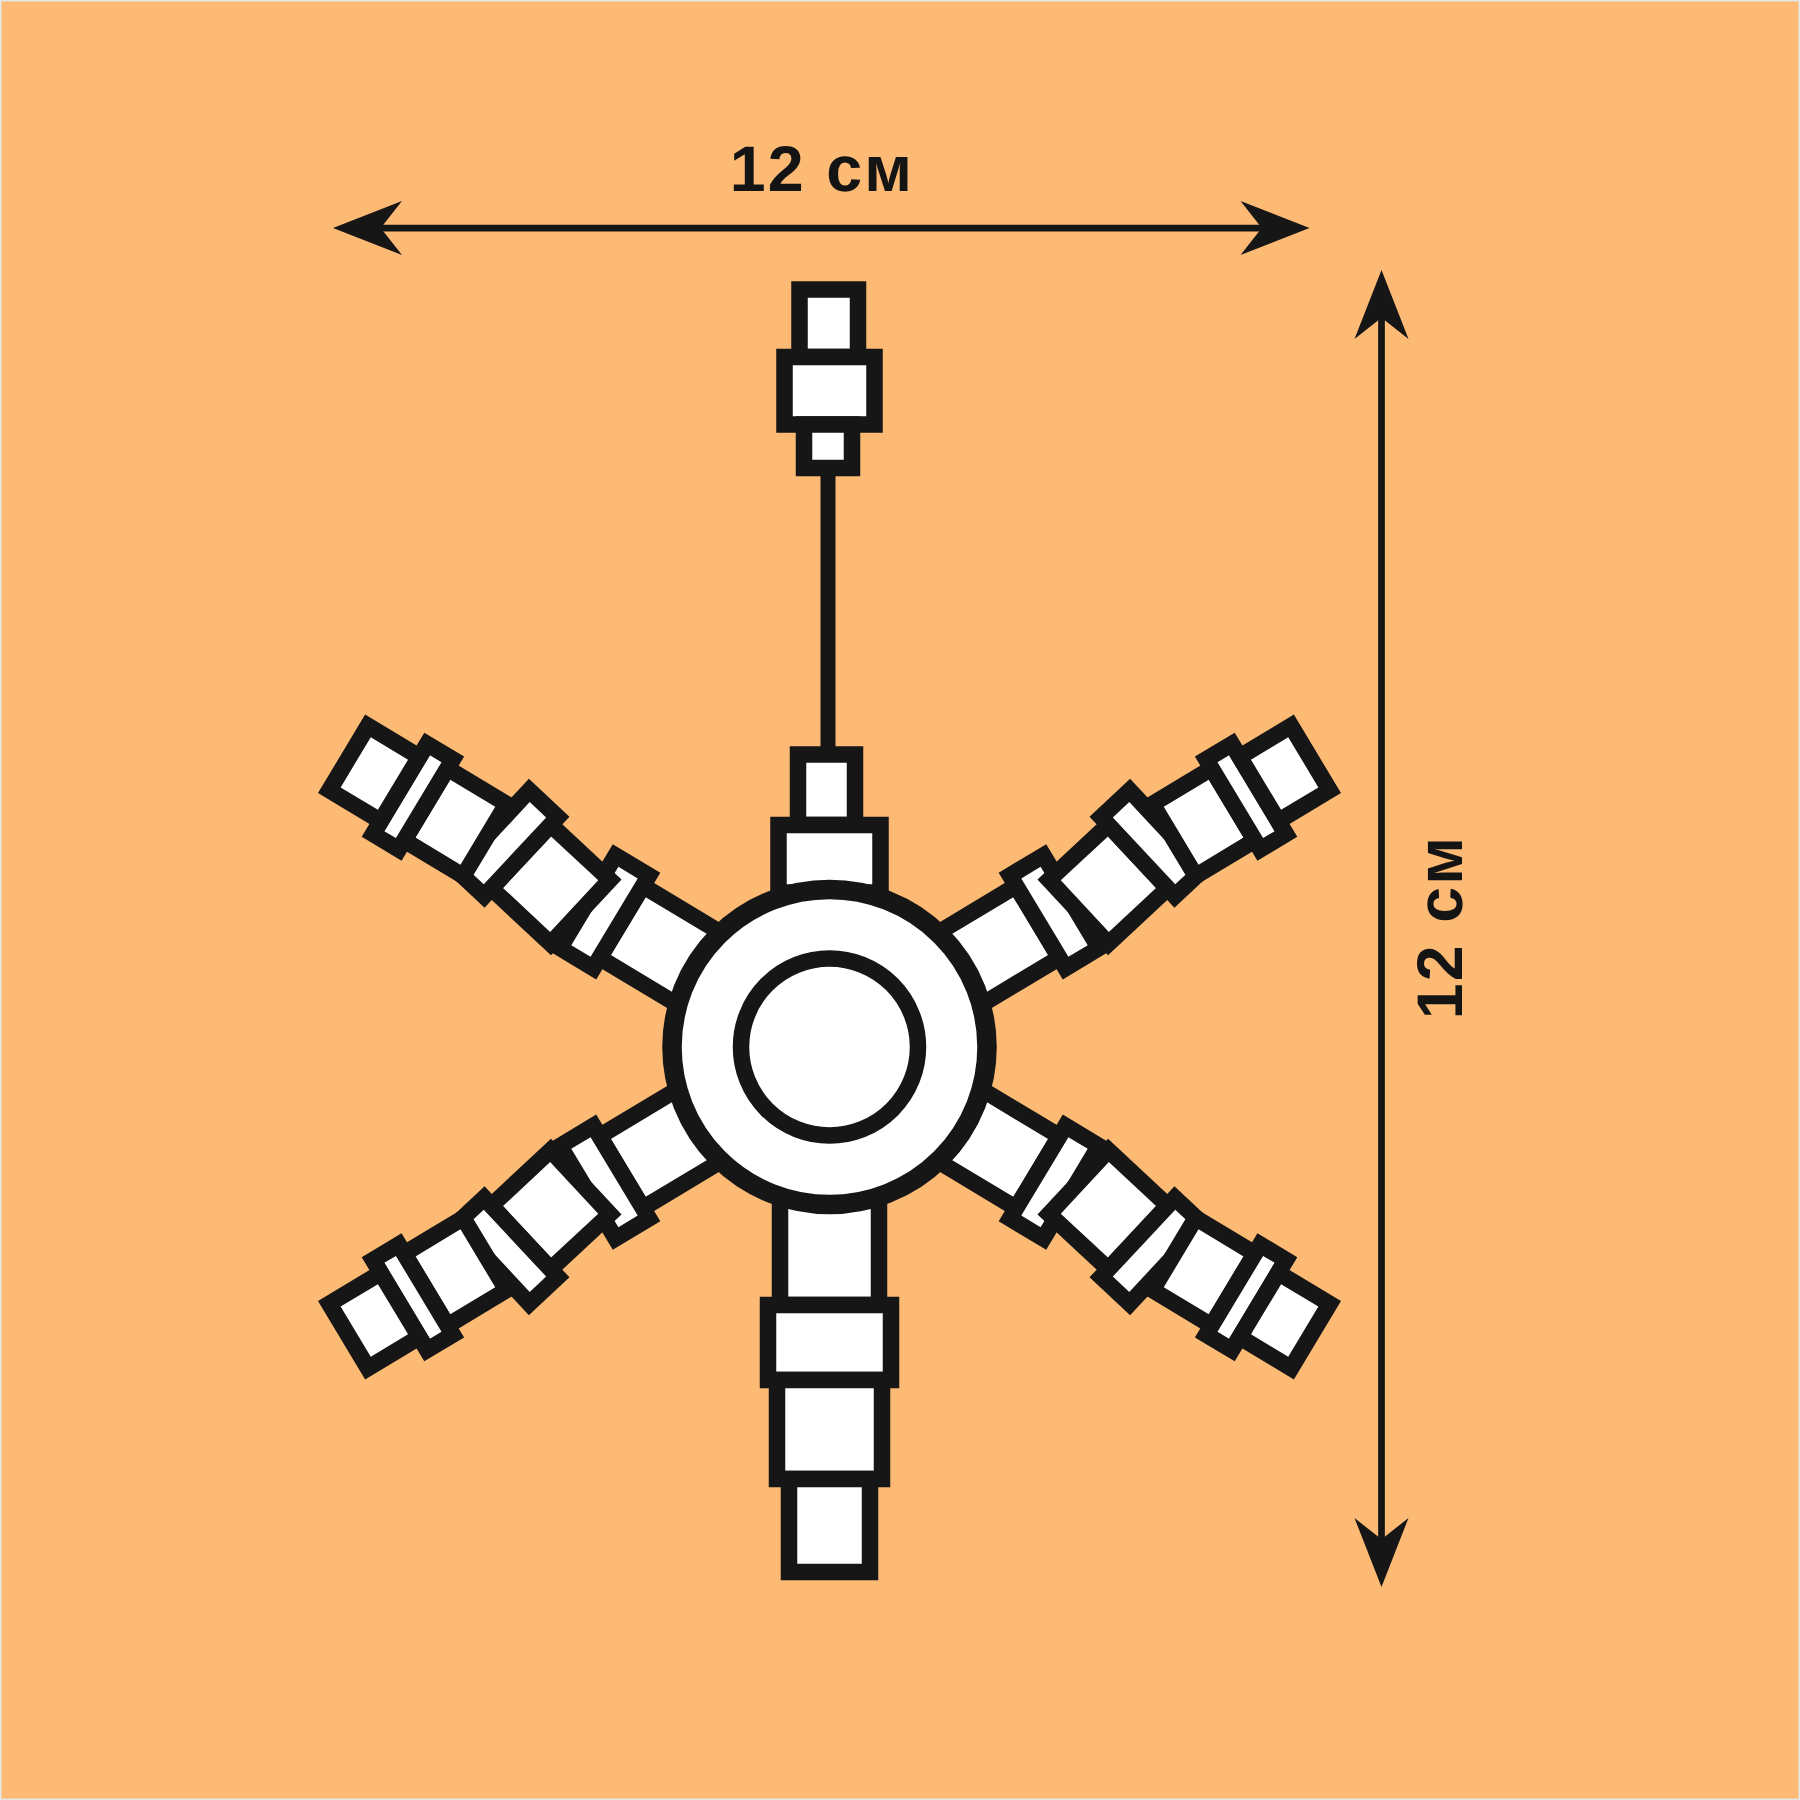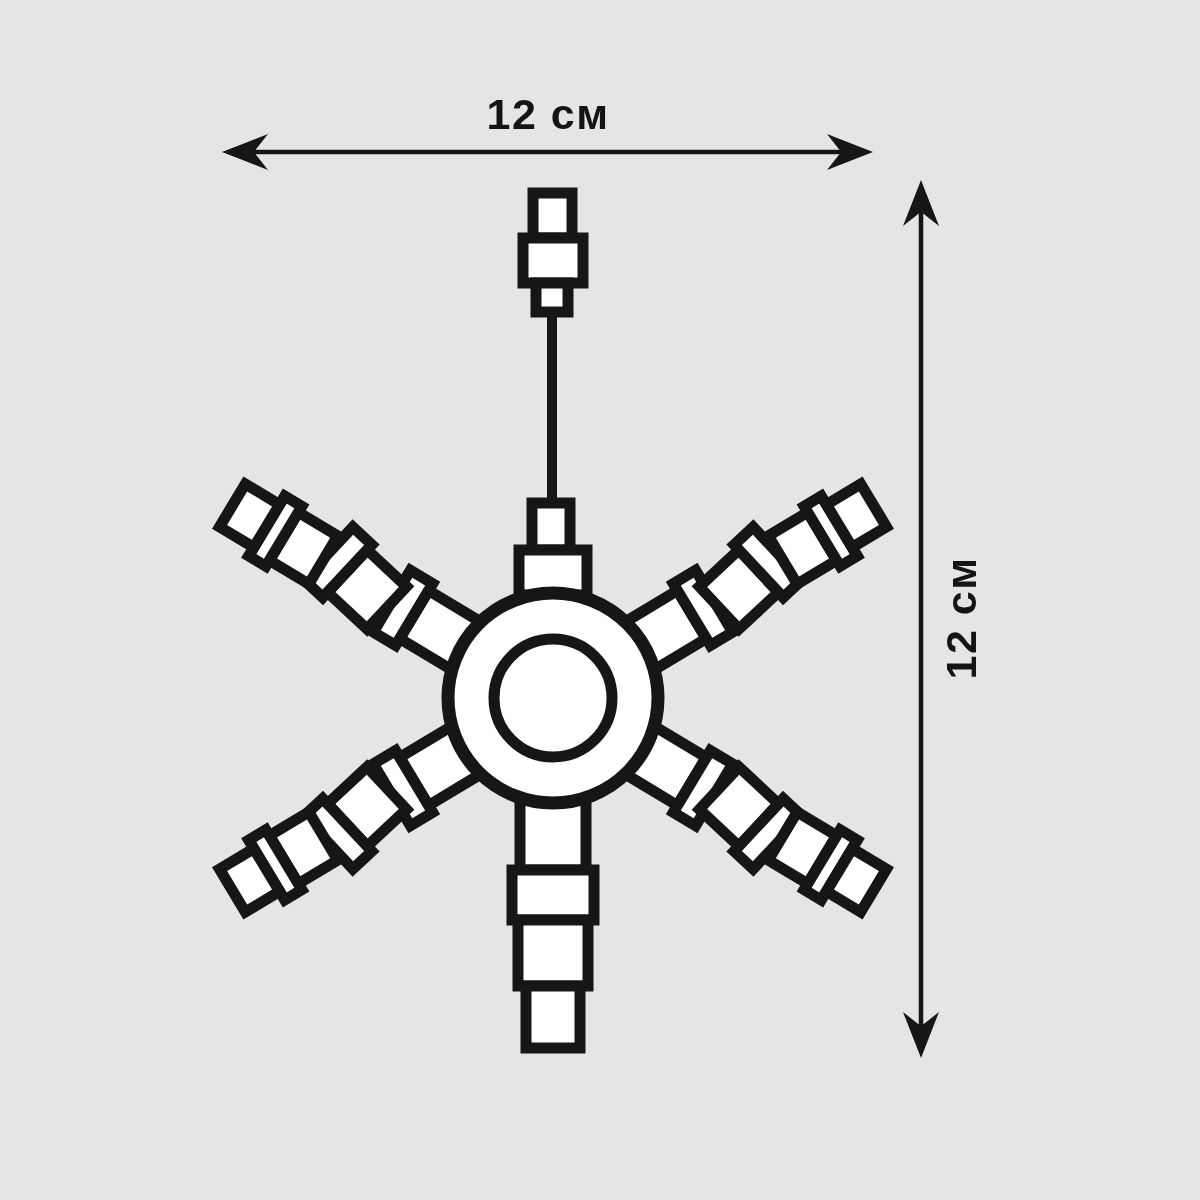--- a/index.html
+++ b/index.html
@@ -5,21 +5,21 @@
   html, body {
     margin: 0;
     padding: 0;
     background: #ffffff;
     font-family: "Liberation Sans", sans-serif;
   }
   #canvas {
     position: relative;
     width: 1200px;
     height: 1200px;
-    background: #e5e5e5;
+    background: #fdba74;
     box-shadow: inset 0 0 0 1px #e6e6e6;
     overflow: hidden;
   }
   #drawing {
     position: absolute;
     left: 0;
     top: 0;
   }
   .dim-label {
     position: absolute;

